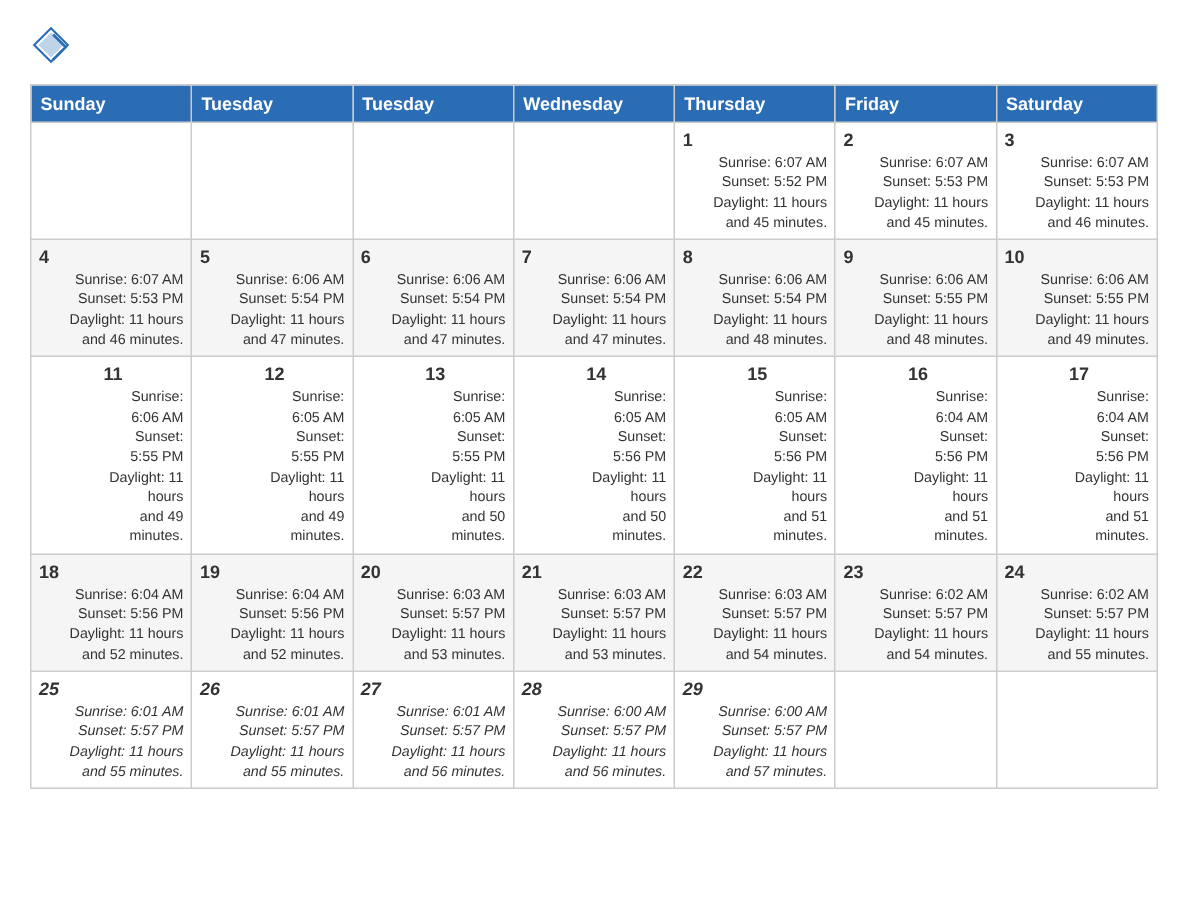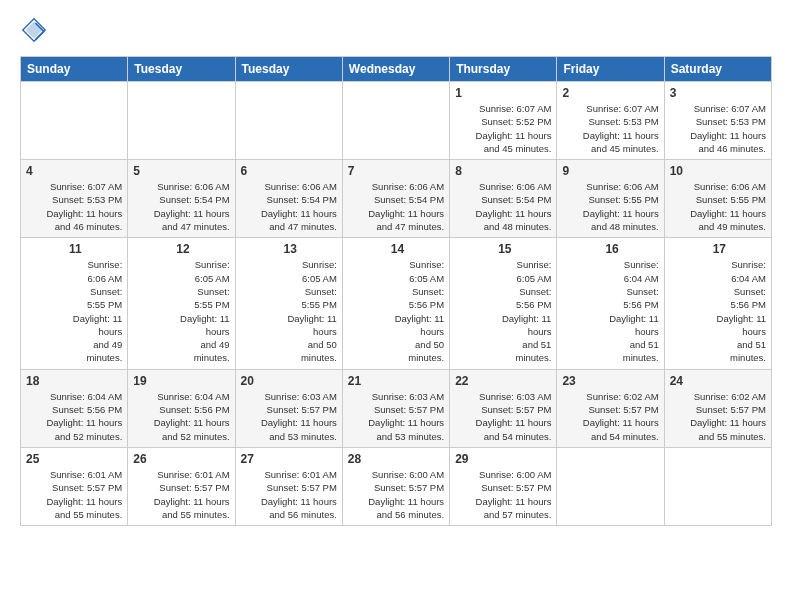--- a/index.html
+++ b/index.html
@@ -95,21 +95,21 @@
       text-align: right;
     }
     .empty-cell {
       background: #fff !important;
     }
     
     .row-1 td { background: #fff; }
     .row-2 td { background: #f0f0f0; }
     .row-3 td { background: #fff; padding-left: 48px; }
     .row-4 td { background: #f0f0f0; }
-    .row-5 td { background: #fff; }
+    .row-5 td { background: #fff; font-style: italic; }
   </style>
 </head>
 <body>
 
 <div class="header-area">
   <div class="logo">
     <svg class="logo-icon" viewBox="0 0 40 40" xmlns="http://www.w3.org/2000/svg">
       <polygon points="20,4 36,20 20,36 4,20" fill="none" stroke="#2a6db5" stroke-width="2"></polygon>
       <polygon points="20,8 32,20 20,32 8,20" fill="#2a6db5" opacity="0.3"></polygon>
       <path d="M22,10 L34,22 L22,34" fill="none" stroke="#2a6db5" stroke-width="2.5"></path>

